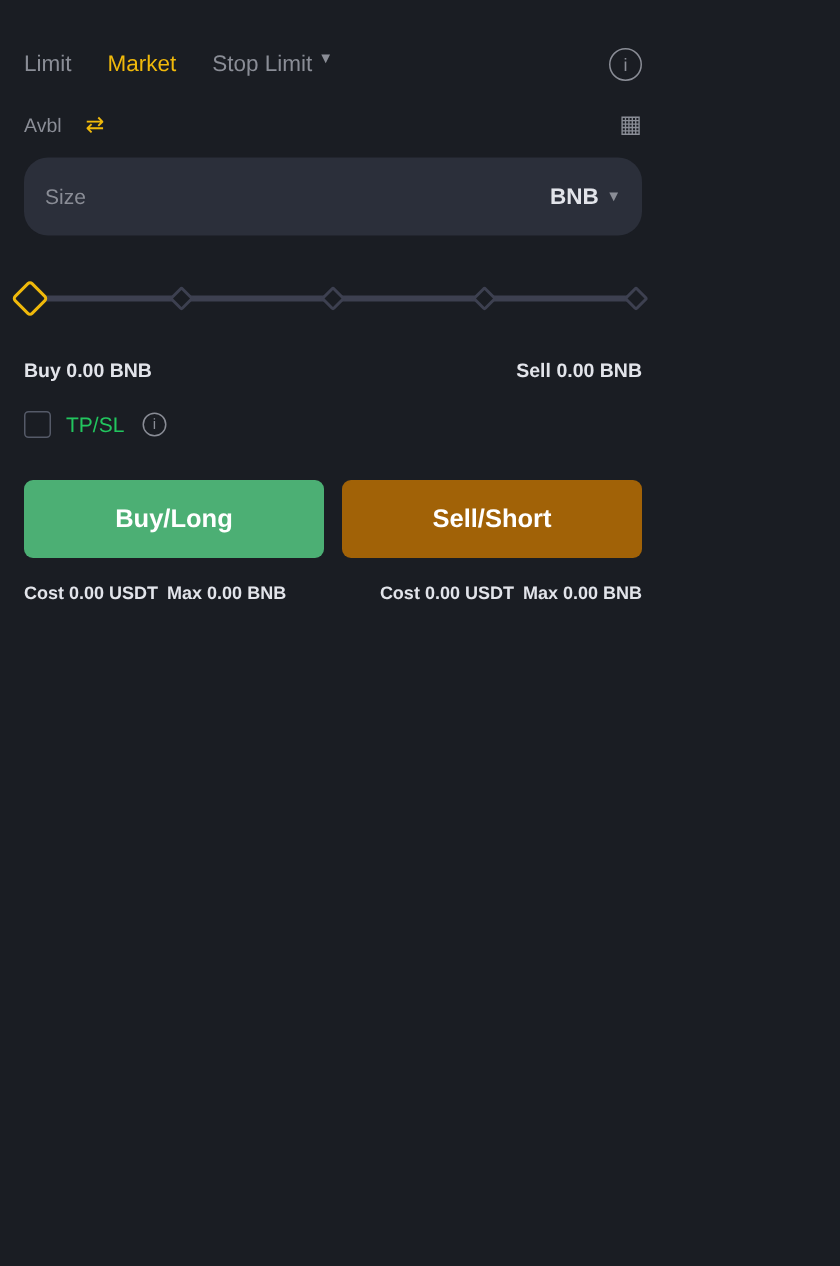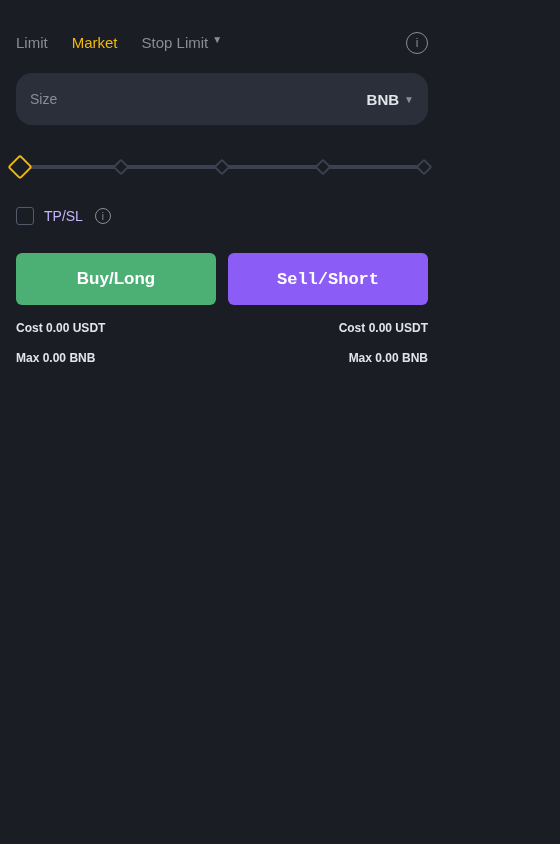--- a/index.html
+++ b/index.html
@@ -209,21 +209,21 @@
       width: 18px;
       height: 18px;
       border: 1.5px solid #555a68;
       border-radius: 3px;
       background: transparent;
       cursor: pointer;
       flex-shrink: 0;
     }
     .checkbox-label {
       font-size: 14px;
-      color: #c4b5fd;
+      color: #22c55e;
     }
     .small-info {
       width: 16px;
       height: 16px;
       border-radius: 50%;
       border: 1.5px solid #8a8d96;
       display: inline-flex;
       align-items: center;
       justify-content: center;
       font-size: 10px;
@@ -245,39 +245,38 @@
       border: none;
       border-radius: 6px;
       font-size: 17px;
       font-weight: 700;
       color: #fff;
       cursor: pointer;
     }
     .sell-btn {
       flex: 1;
       height: 52px;
-      background: #8b5cf6;
+      background: #a16207;
       border: none;
       border-radius: 6px;
       font-size: 17px;
       font-weight: 700;
       color: #fff;
       cursor: pointer;
-      font-family: Liberation Mono, monospace;
     }
 
     
     .cost-max-container {
       display: flex;
       justify-content: space-between;
     }
     .cost-max-left, .cost-max-right {
       display: flex;
-      flex-direction: column;
-      gap: 16px;
+      flex-direction: row;
+      gap: 6px;
     }
     .cost-max-right {
       align-items: flex-end;
     }
     .cost-row, .max-row {
       font-size: 12px;
       color: #8a8d96;
     }
     .cost-row span, .max-row span {
       color: #e2e4ea;
@@ -294,20 +293,26 @@
     <span class="tab active">Market</span>
     <span class="tab-stop-limit">
       <span>Stop Limit</span>
       <span class="chevron">▼</span>
     </span>
     <div class="info-icon-btn">
       <span>i</span>
     </div>
   </div>
 
+  <div class="avbl-row">
+    <span class="avbl-label">Avbl</span>
+    <span class="avbl-value"></span>
+    <span class="transfer-icon">⇄</span>
+    <span class="calculator-icon">▦</span>
+  </div>
 
   <div class="input-box">
     <span class="input-label">Size</span>
     <div class="currency-selector">
       <span>BNB</span>
       <span class="chevron">▼</span>
     </div>
   </div>
 
   <div class="slider-section">
@@ -316,20 +321,28 @@
 
       <div class="slider-thumb" style="left:0%;"></div>
 
       <div class="slider-tick" style="left:25%;"></div>
       <div class="slider-tick" style="left:50%;"></div>
       <div class="slider-tick" style="left:75%;"></div>
       <div class="slider-tick" style="left:100%;"></div>
     </div>
   </div>
 
+  <div class="buy-sell-row">
+    <div class="buy-label">
+      <span>Buy</span> <span>0.00 BNB</span>
+    </div>
+    <div class="sell-label">
+      <span>Sell</span> <span>0.00 BNB</span>
+    </div>
+  </div>
 
   <div class="checkbox-section">
     <div class="checkbox-row">
       <div class="checkbox"></div>
       <span class="checkbox-label">TP/SL</span>
       <span class="small-info">i</span>
     </div>
   </div>
 
   <div class="action-buttons">

